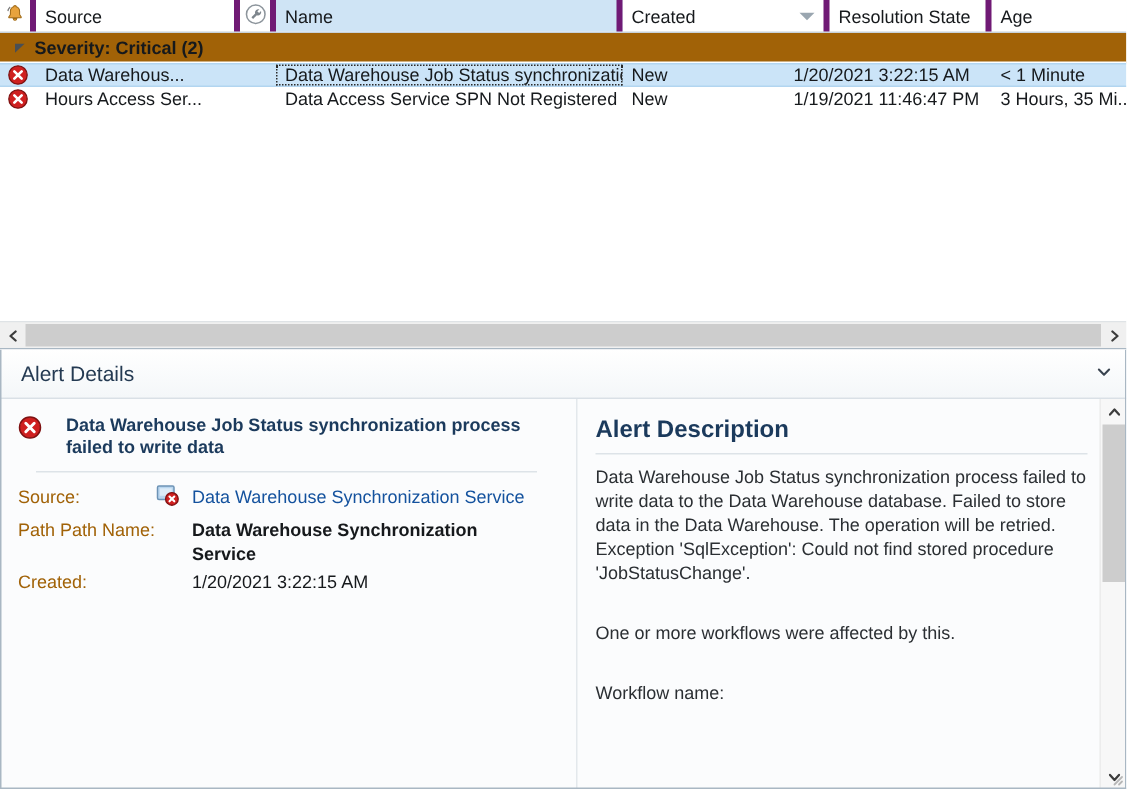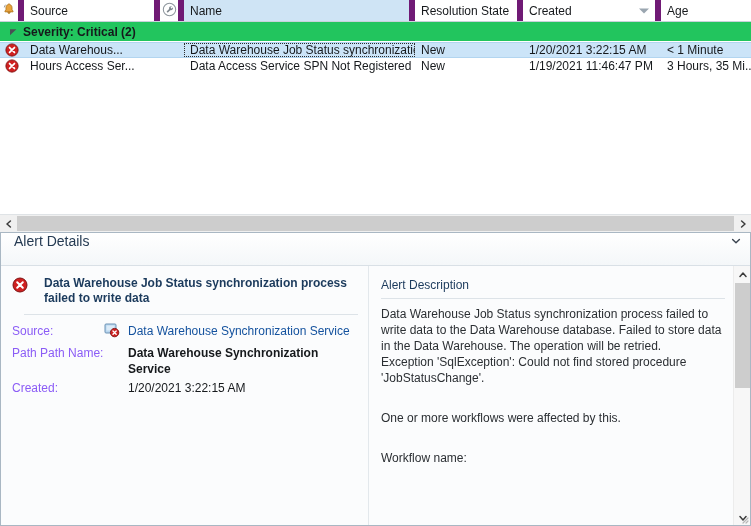--- a/index.html
+++ b/index.html
@@ -44,21 +44,21 @@
     user-select: none;
   }
   .hcell {
     display: flex;
     align-items: center;
     position: relative;
     font-size: 12px;
     color: #16191c;
     padding-left: 6px;
     box-sizing: border-box;
-    border-right: 6px solid #701a75;
+    border-right: 4px solid #701a75;
     overflow: hidden;
     white-space: nowrap;
   }
   .hcell.icon-col {
     justify-content: center;
     padding-left: 0;
   }
   .hcell.tinted { background: #cfe4f5; }
   .hcell .sort-arrow {
     position: absolute;
@@ -74,21 +74,21 @@
   
   .bell-icon { display:block; }
   .wrench-icon { display:block; }
 
   
   .group-row {
     display: flex;
     align-items: center;
     height: 19px;
     padding-left: 6px;
-    background: #22c55e;
+    background: #a16207;
     font-weight: bold;
     font-size: 12px;
     color: #16191c;
     border-bottom: 1px solid #ffffff;
   }
   .group-toggle {
     width: 14px;
     height: 14px;
     display: inline-flex;
     align-items: center;
@@ -167,21 +167,21 @@
     position: relative;
     flex: 1;
     background: #fbfcfd;
     overflow: hidden;
     display: flex;
     flex-direction: column;
   }
   .details-titlebar {
     height: 33px;
     display: flex;
-    align-items: flex-start;
+    align-items: center;
     padding: 0 6px 0 14px;
     background: linear-gradient(to bottom, #ffffff, #f4f7f9);
     border-bottom: 1px solid #d9e0e6;
     box-sizing: border-box;
   }
   .details-title {
     font-size: 14px;
     color: #243a52;
     font-weight: normal;
     flex: 1;
@@ -190,20 +190,21 @@
     width: 18px; height: 18px;
     display: flex; align-items: center; justify-content: center;
     cursor: pointer;
   }
 
   .details-body {
     position: relative;
     flex: 1;
     display: flex;
     overflow: hidden;
+    gap: 16px;
   }
 
   .details-left {
     width: 368px;
     box-sizing: border-box;
     padding: 10px 10px 0 12px;
     overflow: hidden;
   }
   .details-right {
     flex: 1;
@@ -242,39 +243,39 @@
     width: 100%;
   }
   table.kv td {
     vertical-align: top;
     padding: 0 0 3px 0;
     font-size: 12px;
     line-height: 16px;
   }
   td.k {
     width: 92px;
-    color: #8b5cf6;
+    color: #a16207;
     padding-left: 12px;
     white-space: nowrap;
   }
   td.ico {
     width: 24px;
     padding-right: 4px;
   }
   td.v { color: #16191c; }
   .link {
     color: #14529e;
     text-decoration: none;
     cursor: pointer;
   }
   .bold-val { font-weight: bold; color: #16191c; }
 
   .desc-title {
-    font-weight: normal;
-    font-size: 12px;
+    font-weight: bold;
+    font-size: 16px;
     color: #1b3a5c;
     padding-bottom: 6px;
   }
   .desc-hr {
     height: 1px;
     background: #dde3e8;
     margin-bottom: 7px;
   }
   .desc-text {
     font-size: 12px;
@@ -356,27 +357,27 @@
             <circle cx="8" cy="8" r="6.6" fill="none" stroke="#8d959c" stroke-width="1.1"></circle>
             <path d="M10.6 4.6a2.3 2.3 0 0 0-3 2.9L4.9 10.2l1.2 1.2 2.7-2.7a2.3 2.3 0 0 0 2.9-3L10.4 7.1 9.1 5.8z" fill="#7e868d"></path>
           </svg>
         </span>
       </div>
 
       <div class="hcell tinted" style="width:231px;">
         <span>Name</span>
       </div>
 
-      <div class="hcell" style="width:108px;">
-        <span>Resolution State</span>
-      </div>
-
       <div class="hcell" style="width:138px;">
         <span>Created</span>
         <span class="sort-arrow"></span>
+      </div>
+
+      <div class="hcell" style="width:108px;">
+        <span>Resolution State</span>
       </div>
 
       <div class="hcell" style="width:90px;border-right:none;">
         <span>Age</span>
       </div>
     </div>
 
     <div class="group-row">
       <span class="group-toggle">
         <svg width="9" height="9" viewBox="0 0 9 9">

